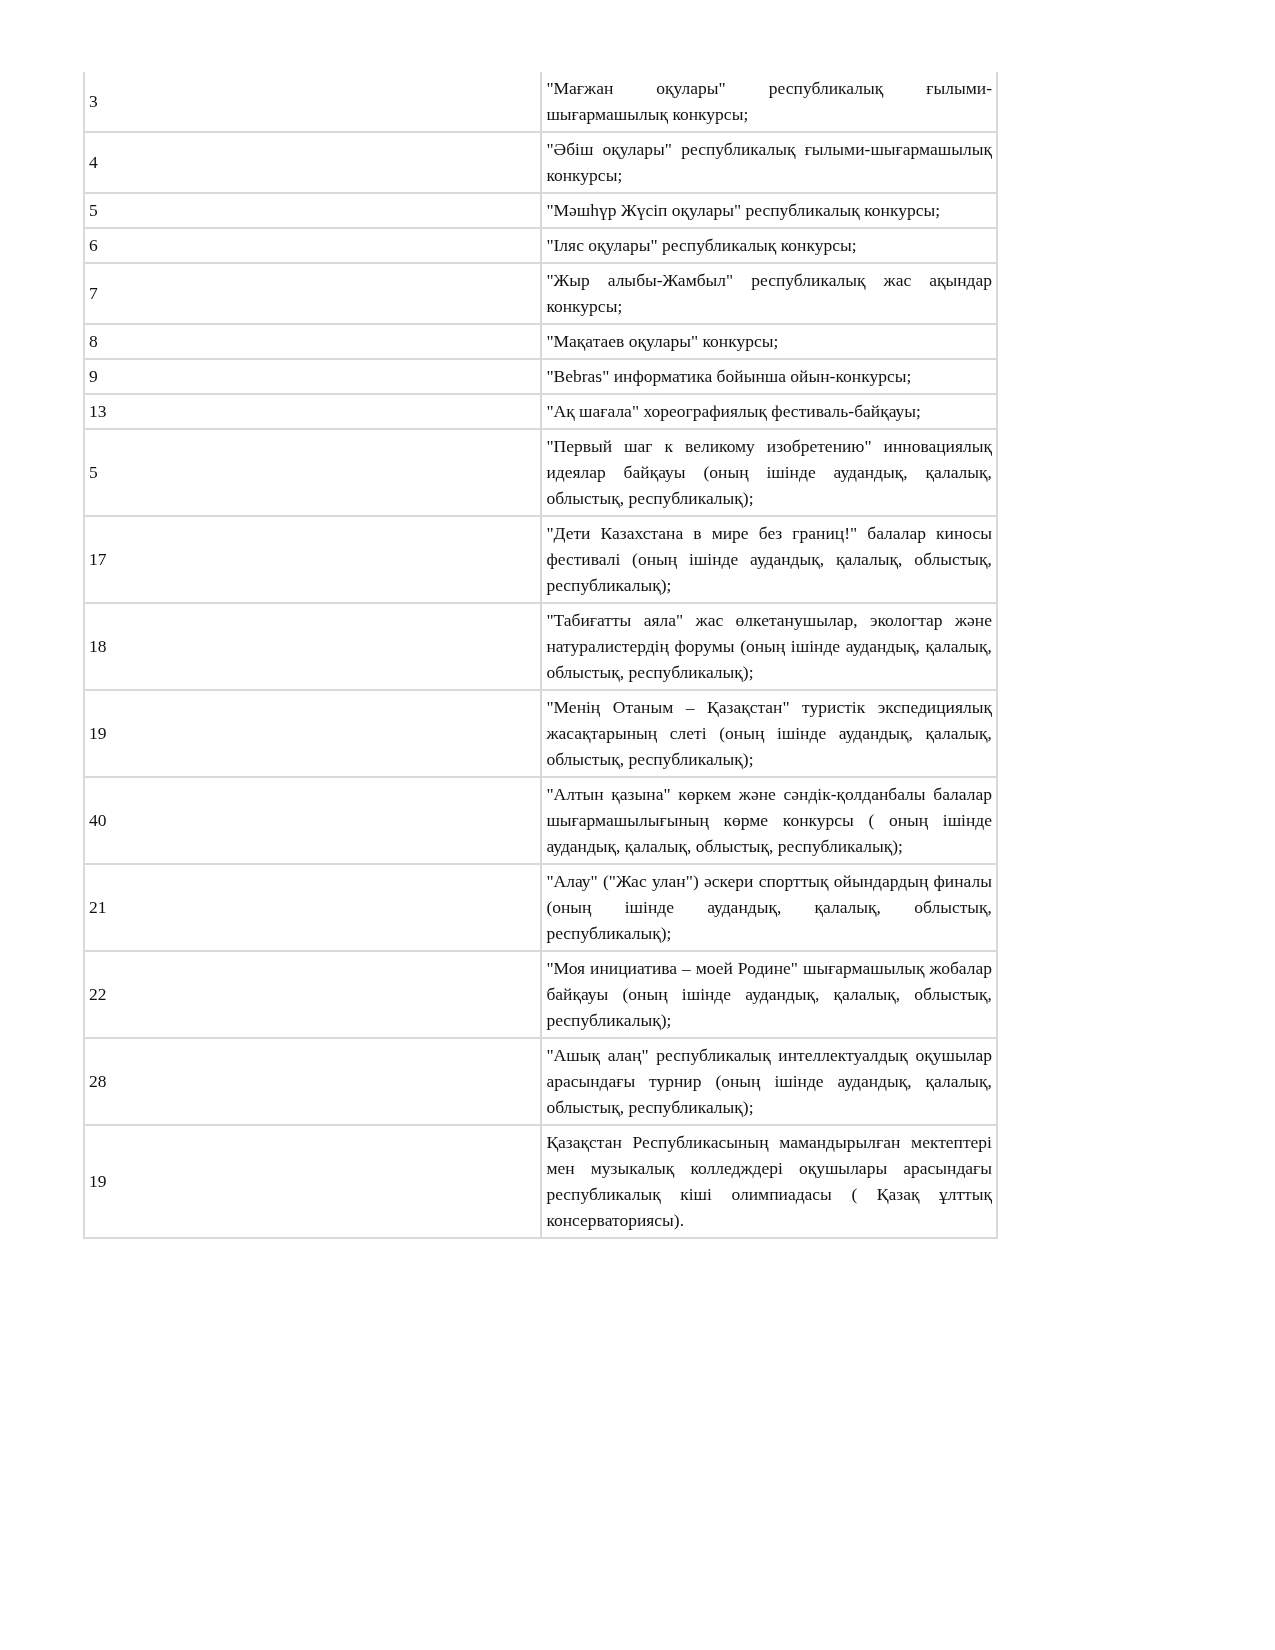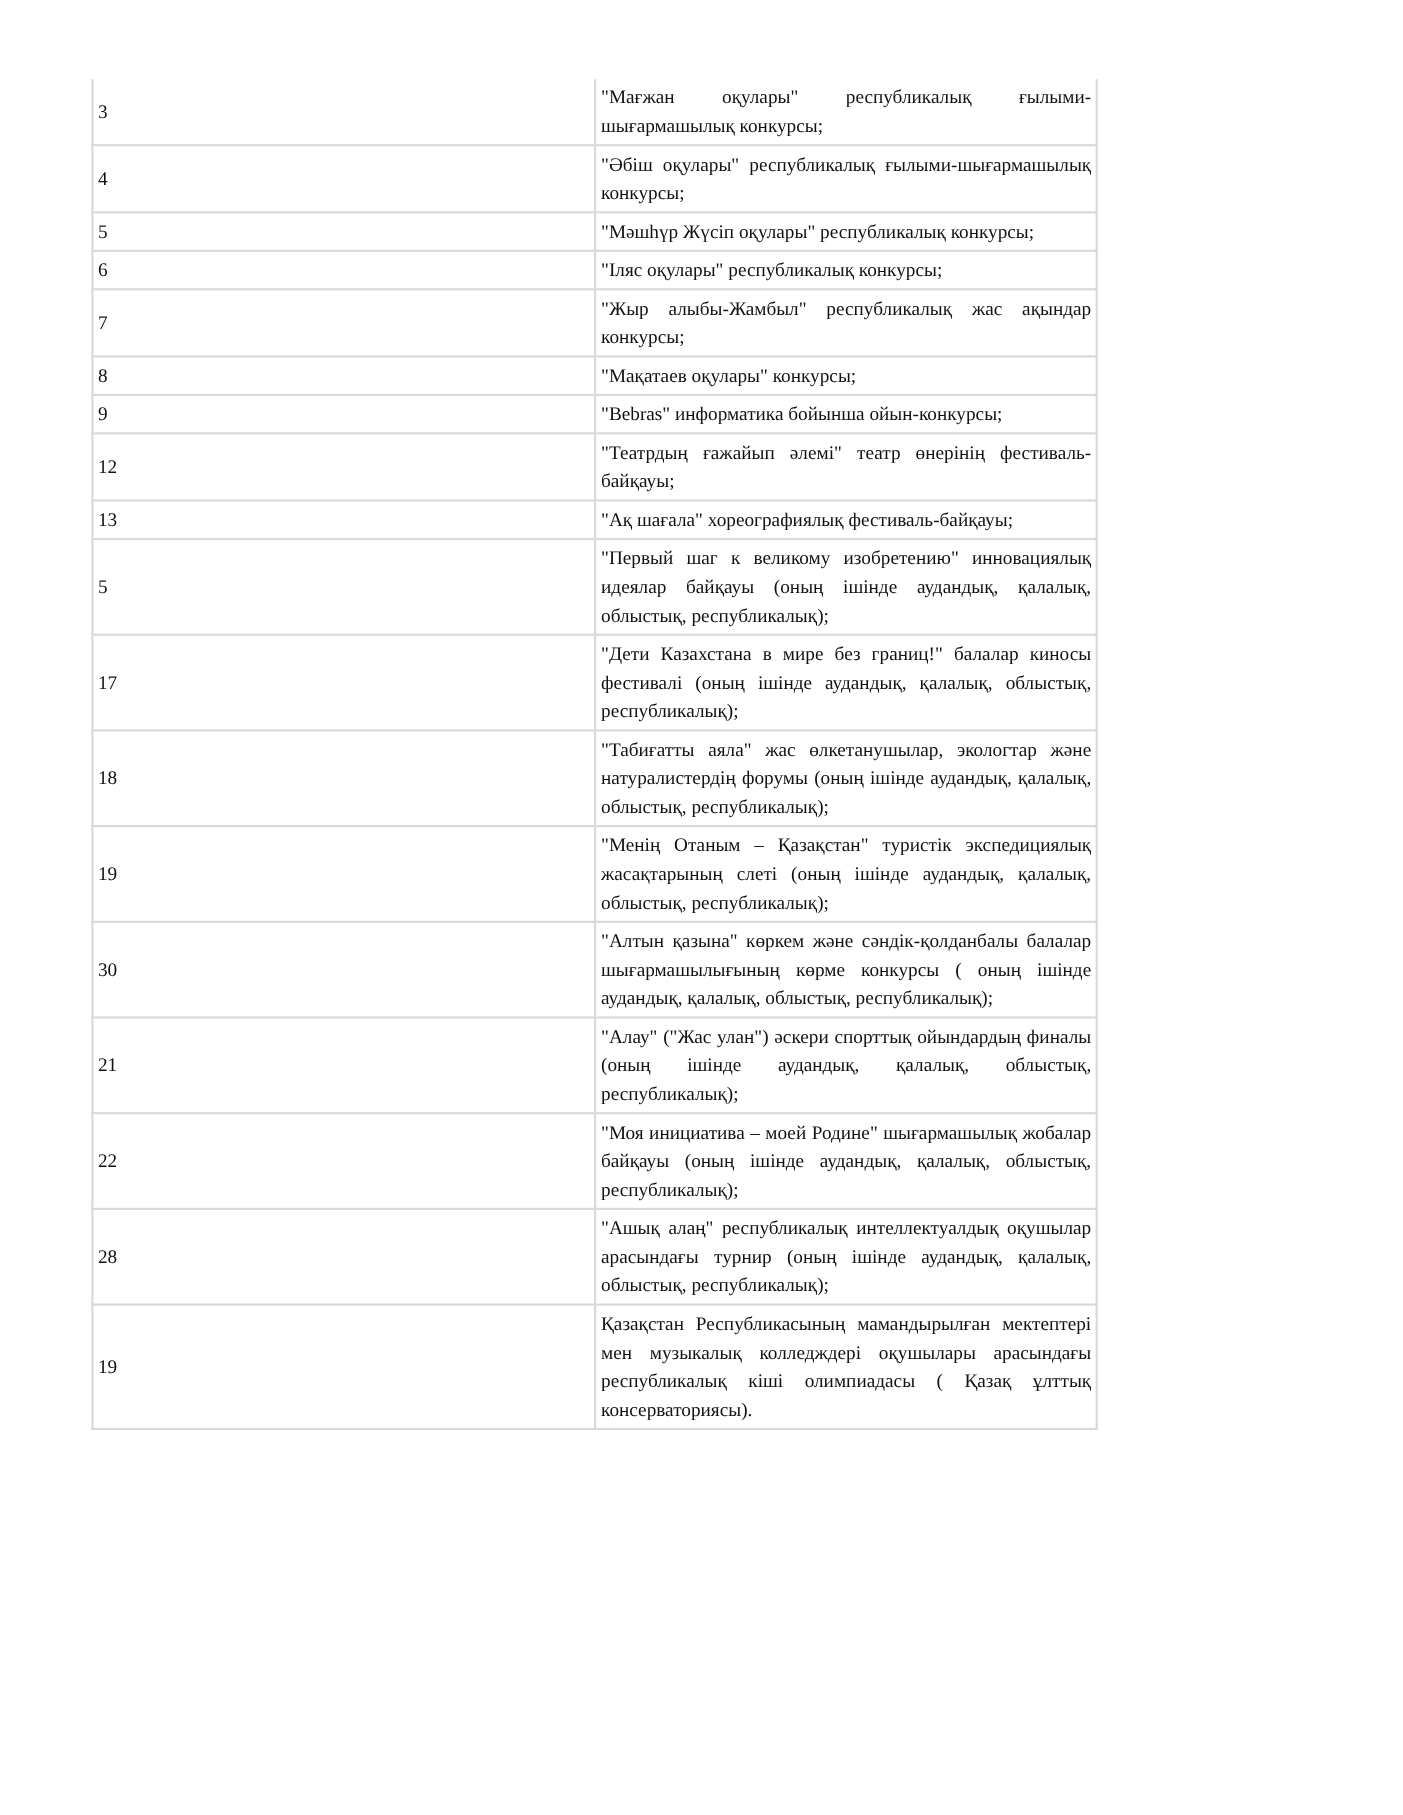--- a/index.html
+++ b/index.html
@@ -48,45 +48,41 @@
         </tr>
       <tr>
           <td class="num">8</td>
           <td class="txt">"Мақатаев оқулары" конкурсы;</td>
         </tr>
       <tr>
           <td class="num">9</td>
           <td class="txt">"Bebras" информатика бойынша ойын-конкурсы;</td>
         </tr>
       <tr>
-          <td class="num">12</td>
-          <td class="txt">"Театрдың ғажайып әлемі" театр өнерінің фестиваль-байқауы;</td>
-        </tr>
-      <tr>
           <td class="num">13</td>
           <td class="txt">"Ақ шағала" хореографиялық фестиваль-байқауы;</td>
         </tr>
       <tr>
           <td class="num">5</td>
           <td class="txt">"Первый шаг к великому изобретению" инновациялық идеялар байқауы (оның ішінде аудандық, қалалық, облыстық, республикалық);</td>
         </tr>
       <tr>
           <td class="num">17</td>
           <td class="txt">"Дети Казахстана в мире без границ!" балалар киносы фестивалі (оның ішінде аудандық, қалалық, облыстық, республикалық);</td>
         </tr>
       <tr>
           <td class="num">18</td>
           <td class="txt">"Табиғатты аяла" жас өлкетанушылар, экологтар және натуралистердің форумы (оның ішінде аудандық, қалалық, облыстық, республикалық);</td>
         </tr>
       <tr>
           <td class="num">19</td>
           <td class="txt">"Менің Отаным – Қазақстан" туристік экспедициялық жасақтарының слеті (оның ішінде аудандық, қалалық, облыстық, республикалық);</td>
         </tr>
       <tr>
-          <td class="num">30</td>
+          <td class="num">40</td>
           <td class="txt">"Алтын қазына" көркем және сәндік-қолданбалы балалар шығармашылығының көрме конкурсы ( оның ішінде аудандық, қалалық, облыстық, республикалық);</td>
         </tr>
       <tr>
           <td class="num">21</td>
           <td class="txt">"Алау" ("Жас улан") әскери спорттық ойындардың финалы (оның ішінде аудандық, қалалық, облыстық, республикалық);</td>
         </tr>
       <tr>
           <td class="num">22</td>
           <td class="txt">"Моя инициатива – моей Родине" шығармашылық жобалар байқауы (оның ішінде аудандық, қалалық, облыстық, республикалық);</td>
         </tr>

